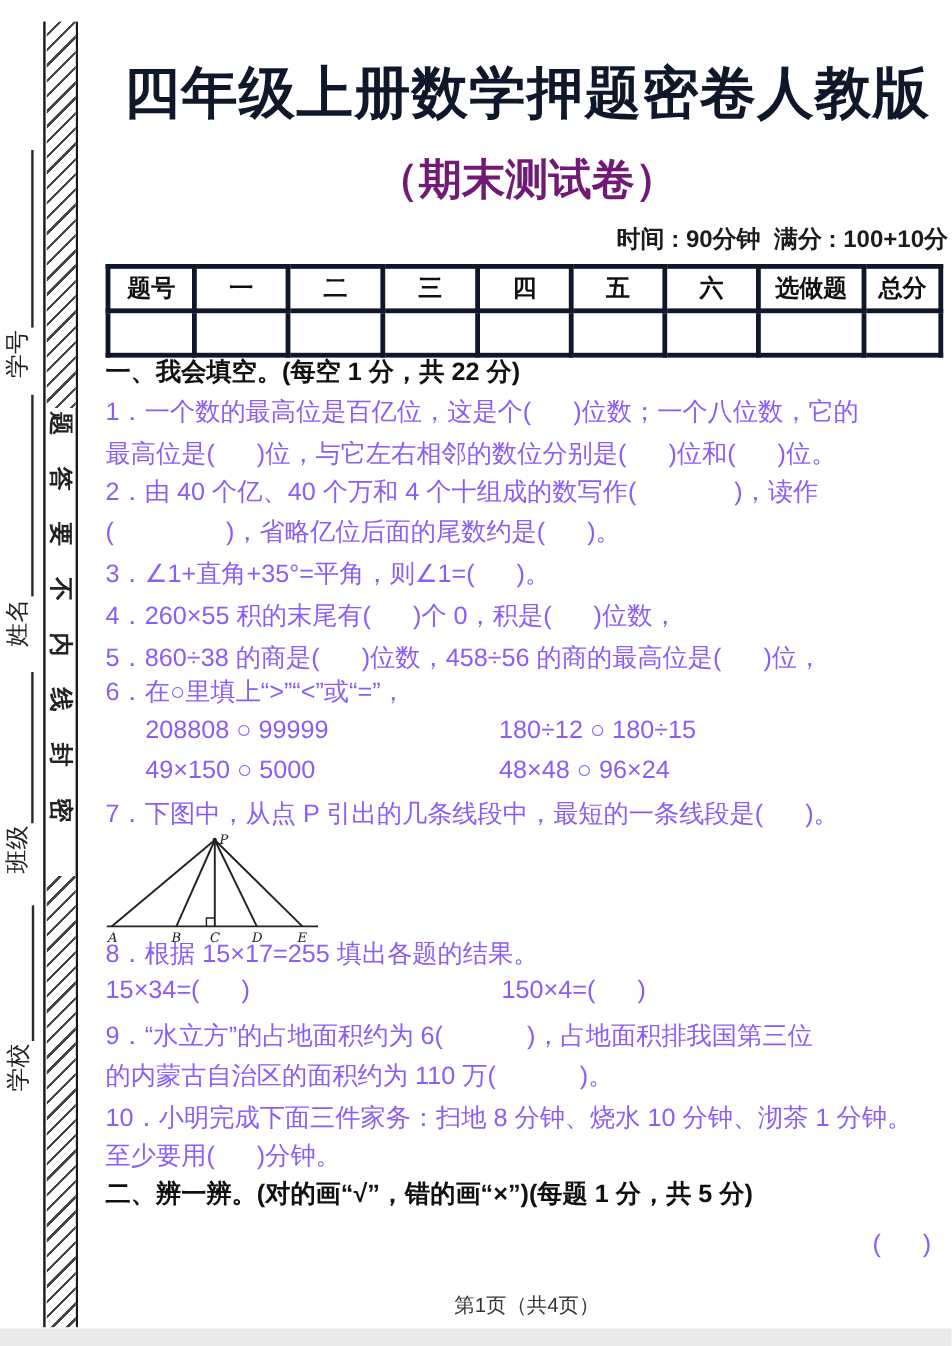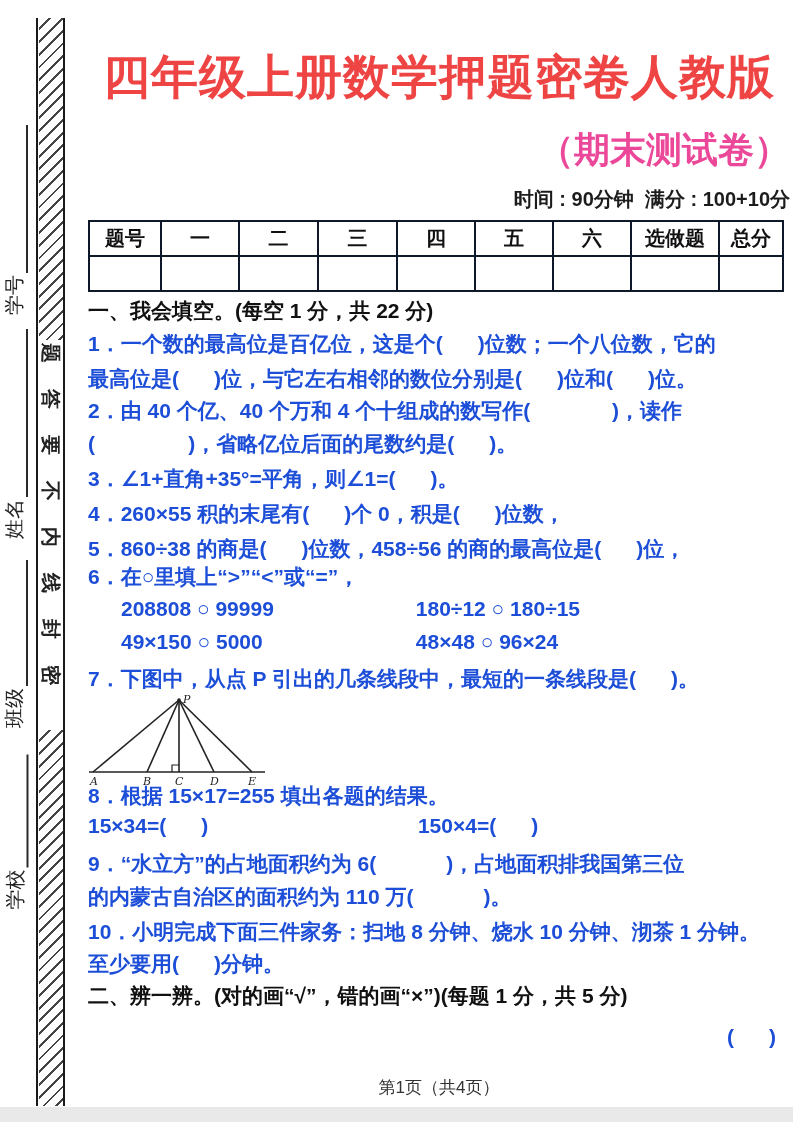--- a/index.html
+++ b/index.html
@@ -25,36 +25,36 @@
     background:repeating-linear-gradient(135deg,#ffffff 0px,#ffffff 7px,#444 7px,#444 9px);
   }
   .seal-text{
     position:absolute;left:-149px;top:514px;width:400px;height:26px;
     transform:rotate(90deg);text-align:center;
     font-size:20px;font-weight:600;letter-spacing:26px;color:#222;white-space:pre;
   }
   
   .content{position:absolute;left:88px;top:0;width:702px;}
   .title{position:absolute;top:46px;width:100%;text-align:center;
-    font-size:47px;font-weight:900;letter-spacing:1px;white-space:nowrap;color:#ef4444;font-family:Liberation Mono, monospace;}
-  .subtitle{position:absolute;top:126px;width:100%;text-align:right;
-    font-size:36px;font-weight:800;white-space:nowrap;color:#ec4899;}
+    font-size:47px;font-weight:900;letter-spacing:1px;white-space:nowrap;color:#0f172a;font-family:Liberation Mono, monospace;}
+  .subtitle{position:absolute;top:126px;width:100%;text-align:center;
+    font-size:36px;font-weight:800;white-space:nowrap;color:#701a75;}
   .meta{position:absolute;top:186px;width:100%;text-align:right;
     font-size:20px;font-weight:600;white-space:pre;}
   table.score{
     position:absolute;top:220px;left:0;border-collapse:collapse;table-layout:fixed;
     width:694px;
   }
   table.score td,table.score th{
-    border:2px solid #0f172a;height:33px;text-align:center;
+    border:4px solid #0f172a;height:33px;text-align:center;
     font-size:20px;font-weight:700;padding:0;color:#111;
   }
   
-  .ln{position:absolute;left:0;width:100%;font-size:21px;font-weight:700;
-      line-height:28px;white-space:pre;color:#1d4ed8;}
+  .ln{position:absolute;left:0;width:100%;font-size:21px;font-weight:400;
+      line-height:28px;white-space:pre;color:#8b5cf6;}
   .ln.heading{font-weight:700;color:#111;}
   .pair{display:flex;}
   .pair .w42{display:inline-block;width:42%;margin-left:33px;}
   .pair .w47{display:inline-block;width:47%;}
   .pair .pushright{margin-left:auto;padding-right:14px;}
   .figure{position:absolute;left:0;top:692px;width:185px;height:95px;}
   .footer{position:absolute;left:0;top:1076px;width:100%;text-align:center;
     font-size:17px;font-weight:500;color:#333;}
   .scan-edge{position:absolute;left:0;top:1107px;width:793px;height:15px;background:#e9e9e9;}
 </style>

